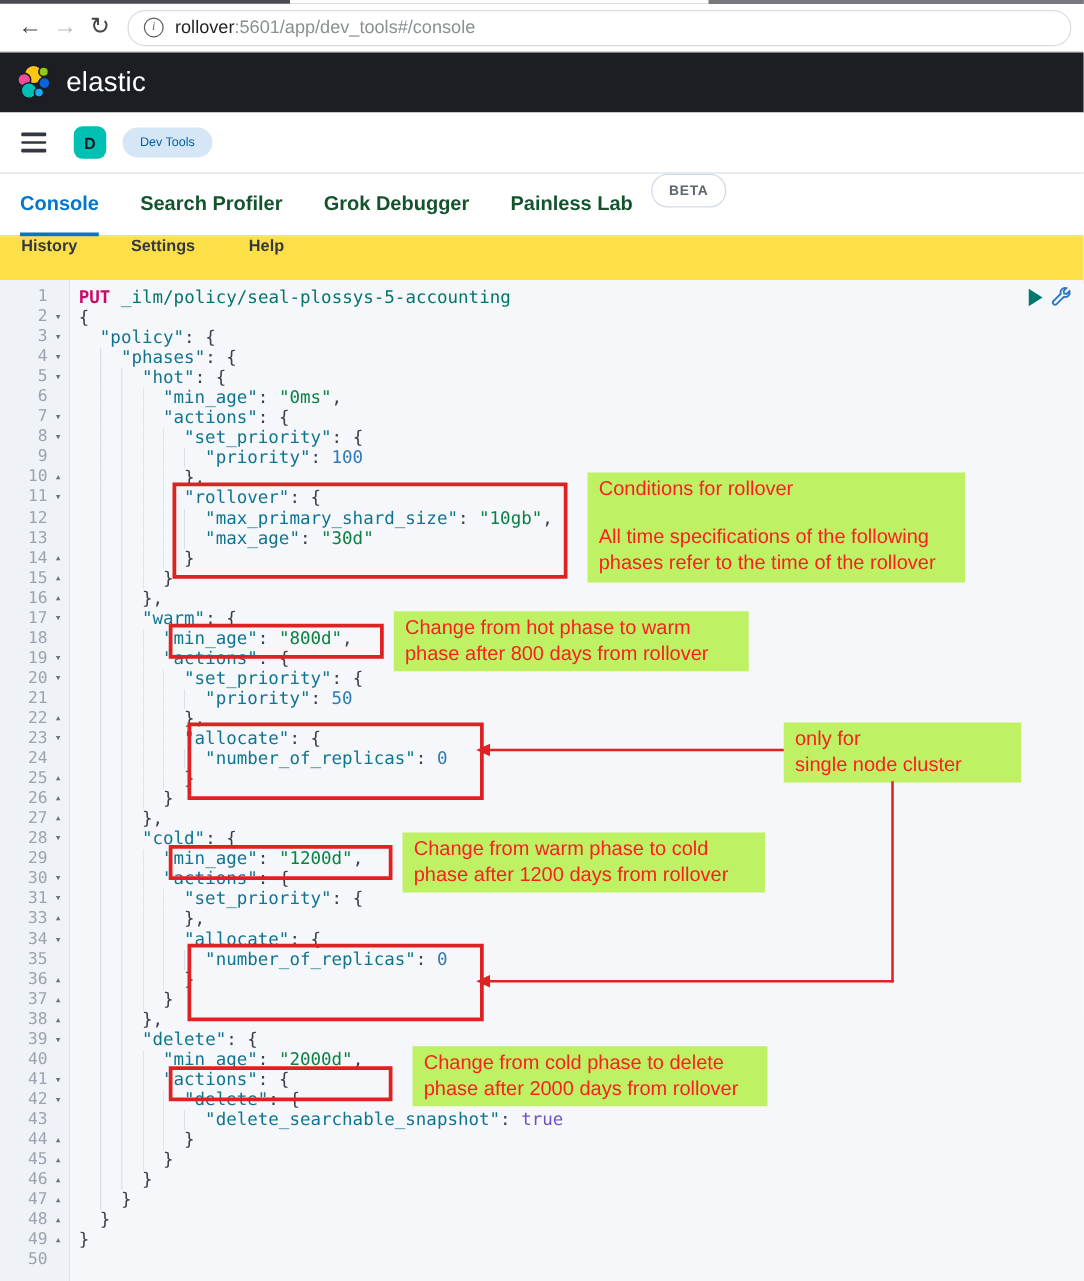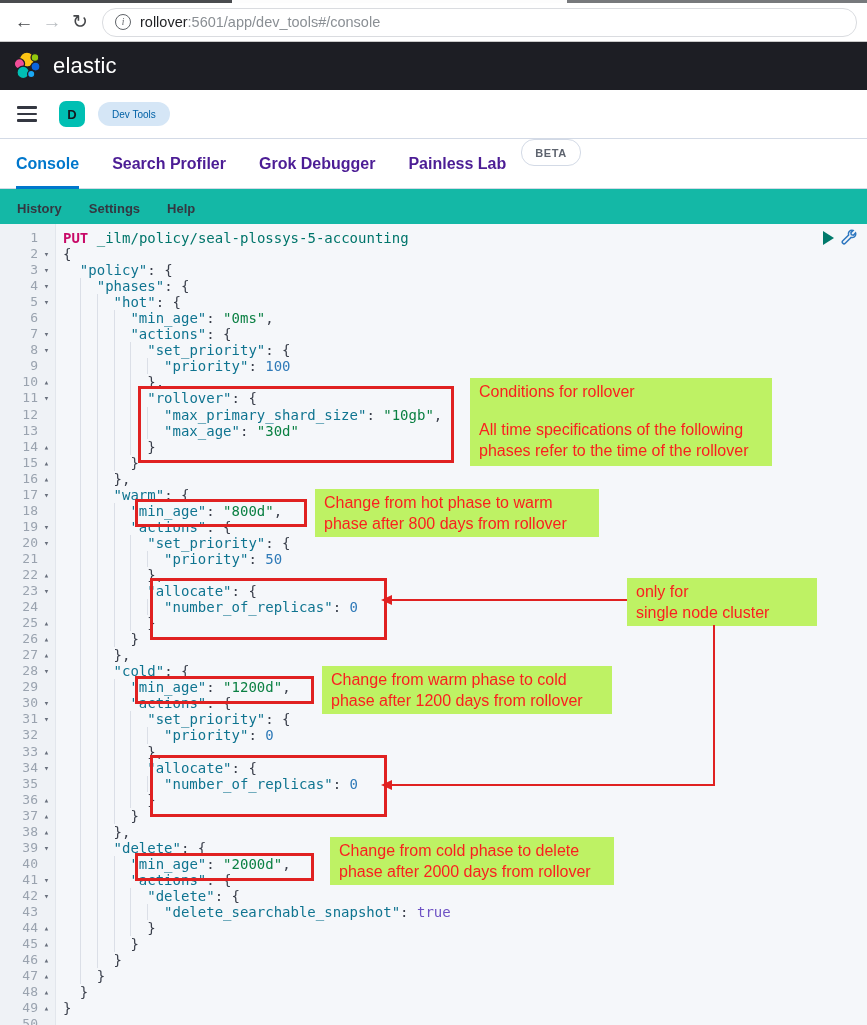--- a/index.html
+++ b/index.html
@@ -23,26 +23,26 @@
   .app-header{height:48px;background:var(--c-header-bg,#1d1e24);display:flex;align-items:center;padding:0 13px;gap:10px}
   .brand{color:#fff;font-size:22px;font-weight:500;letter-spacing:.2px}
   
   .nav-row{height:48px;border-bottom:1px solid #d3dae6;display:flex;align-items:center;padding:0 17px;background:#fff}
   .hamburger{width:20px;display:flex;flex-direction:column;gap:4px;cursor:pointer}
   .hamburger i{display:block;height:2.5px;background:#343741;border-radius:1px}
   .space-avatar{width:26px;height:26px;margin-left:22px;background:var(--c-avatar-teal,#00bfb3);border-radius:7px;color:#14181f;font-weight:bold;font-size:13px;display:flex;align-items:center;justify-content:center;cursor:pointer}
   .breadcrumb-pill{margin-left:13px;height:24px;padding:0 14px;border-radius:13px;background:#d5e6f6;color:#0061a6;font-size:10px;font-weight:500;display:flex;align-items:center;cursor:pointer}
   
   .tabs-row{height:49px;border-bottom:1px solid #d3dae6;display:flex;padding:0 16px;gap:33px;background:#fff}
-  .tab{font-size:16px;font-weight:700;color:#4c1d95;position:relative;height:100%;display:flex;align-items:center;cursor:pointer}
+  .tab{font-size:16px;font-weight:700;color:#14532d;position:relative;height:100%;display:flex;align-items:center;cursor:pointer}
   .tab.active{color:var(--c-accent,#0077cc)}
   .tab.active::after{content:"";position:absolute;left:0;right:0;bottom:-1px;height:3px;background:var(--c-accent,#0077cc)}
   .beta-badge{height:25px;padding:0 13px;border:1px solid #d3dae6;border-radius:13px;font-size:11px;font-weight:700;letter-spacing:.6px;color:#5e646f;display:flex;align-items:center;margin-left:-18px;background:#fff}
   
-  .menu-row{height:38px;display:flex;align-items:center;gap:27px;padding:0 17px;background:#14b8a6}
+  .menu-row{height:38px;display:flex;align-items:flex-start;gap:43px;padding:0 17px;background:#fde047}
   .menu-item{font-size:13px;font-weight:700;color:#343741;cursor:pointer}
   
   .editor{position:absolute;top:224px;left:0;right:0;bottom:0;background:#f5f7fa;font-family:"DejaVu Sans Mono",monospace;font-size:14px;overflow:hidden}
   .editor .gutter-bg{position:absolute;left:0;top:0;bottom:0;width:55px;background:#eff2f6;border-right:1px solid #e2e6ec}
   .code-lines{position:absolute;top:6px;left:0;right:0}
   .line{height:16.05px;line-height:16.05px;display:flex;position:relative}
   .ln{width:38px;flex:none;text-align:right;color:#9aa3af;font-size:13px}
   .fold{width:17px;flex:none;text-align:center;color:#69707d;font-size:9px}
   .codeseg{white-space:pre}
   .codeseg{padding-left:8px}
@@ -287,25 +287,20 @@
         <span class="ln">30</span>
         <span class="fold">▾</span>
         <span class="codeseg"><span class="sp">  </span><span class="ig">  </span><span class="ig">  </span><span class="ig">  </span><span class="tok-k">"actions"</span><span class="tok-p">: {</span></span>
       </div>
       <div class="line">
         <span class="ln">31</span>
         <span class="fold">▾</span>
         <span class="codeseg"><span class="sp">  </span><span class="ig">  </span><span class="ig">  </span><span class="ig">  </span><span class="ig">  </span><span class="tok-k">"set_priority"</span><span class="tok-p">: {</span></span>
       </div>
       <div class="line">
-        <span class="ln">32</span>
-        <span class="fold"></span>
-        <span class="codeseg"><span class="sp">  </span><span class="ig">  </span><span class="ig">  </span><span class="ig">  </span><span class="ig">  </span><span class="ig">  </span><span class="tok-k">"priority"</span><span class="tok-p">: </span><span class="tok-n">0</span></span>
-      </div>
-      <div class="line">
         <span class="ln">33</span>
         <span class="fold">▴</span>
         <span class="codeseg"><span class="sp">  </span><span class="ig">  </span><span class="ig">  </span><span class="ig">  </span><span class="ig">  </span><span class="tok-p">},</span></span>
       </div>
       <div class="line">
         <span class="ln">34</span>
         <span class="fold">▾</span>
         <span class="codeseg"><span class="sp">  </span><span class="ig">  </span><span class="ig">  </span><span class="ig">  </span><span class="ig">  </span><span class="tok-k">"allocate"</span><span class="tok-p">: {</span></span>
       </div>
       <div class="line">

